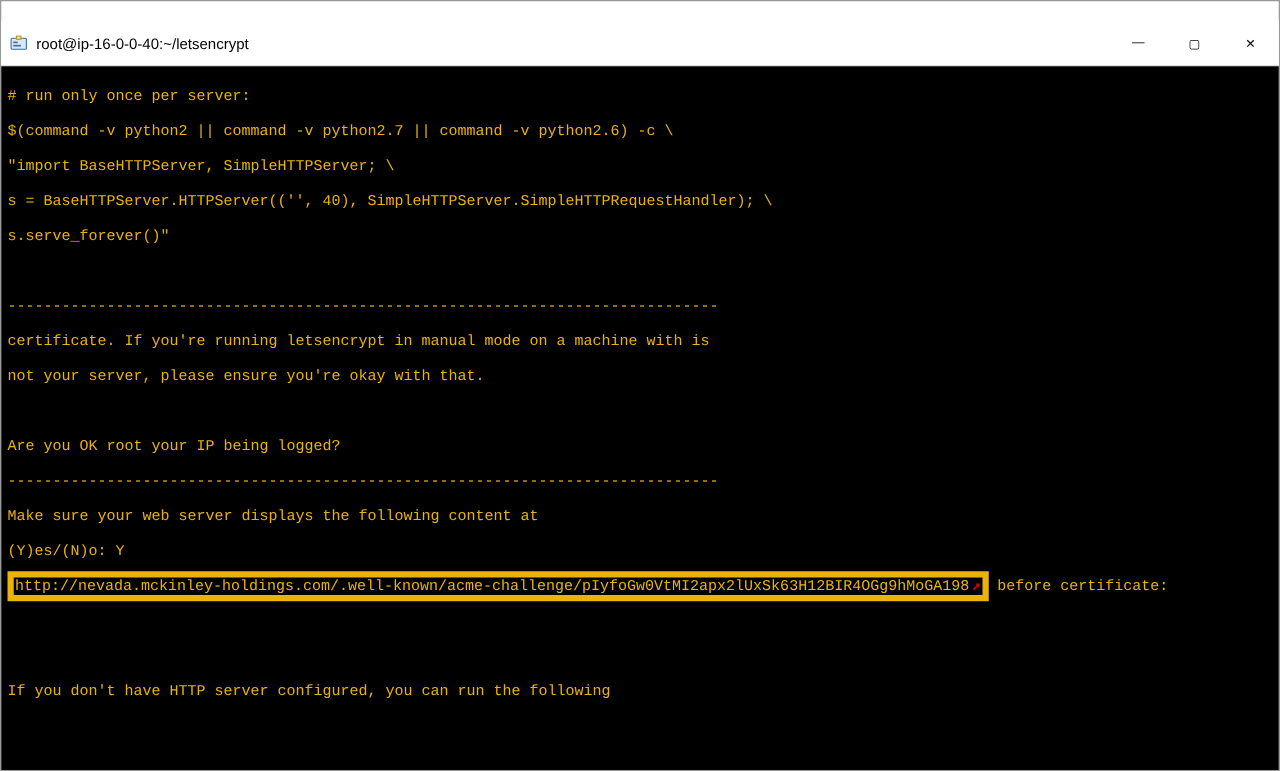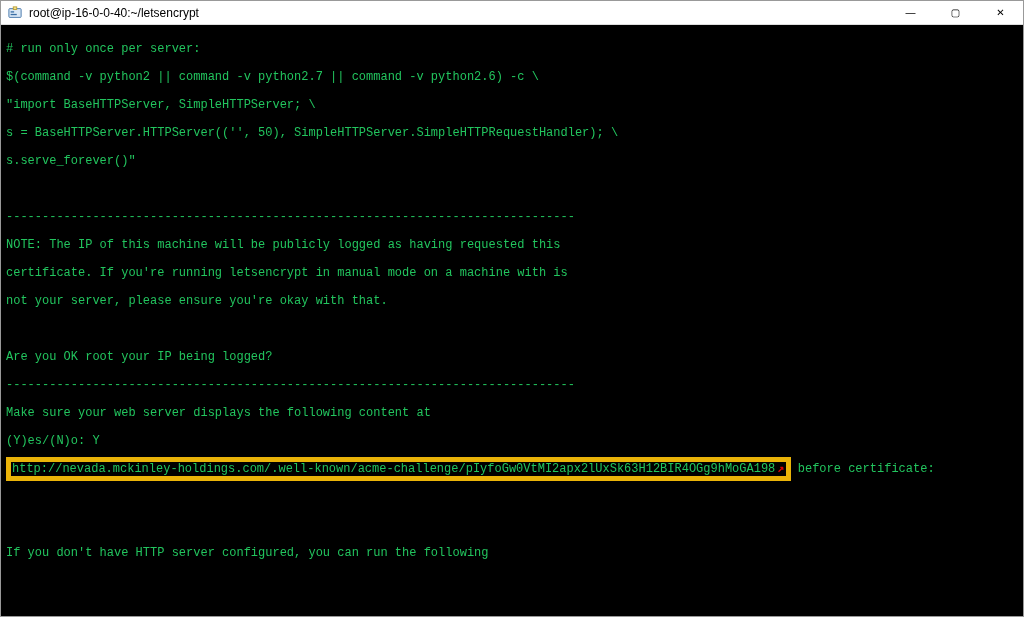--- a/index.html
+++ b/index.html
@@ -1,23 +1,23 @@
 <!DOCTYPE html>
 <html><head>
 <meta charset="utf-8">
 <style>
   * { margin: 0; padding: 0; box-sizing: border-box; }
   html, body { width: 1024px; height: 617px; overflow: hidden; font-family: "Segoe UI", Tahoma, sans-serif; background: #fff; }
   .window { width: 1024px; height: 617px; border: 1px solid #999; background: #fff; display: flex; flex-direction: column; }
-  .titlebar { height: 24px; background: #fff; display: flex; align-items: center; padding: 0 0 0 6px; border-bottom: 1px solid #ddd; }
+  .titlebar { height: 36px; background: #fff; display: flex; align-items: center; padding: 0 0 0 6px; border-bottom: 1px solid #ddd; margin-top: 16px; }
   .titlebar .app-icon { width: 16px; height: 16px; margin-right: 6px; display:inline-flex; align-items:center; justify-content:center; }
   .titlebar .title { font-size: 12px; color: #000; flex: 1; white-space: nowrap; overflow: hidden; }
   .win-controls { display:flex; height: 100%; }
   .win-btn { width: 45px; height: 100%; display:flex; align-items:center; justify-content:center; font-size: 10px; font-family: "Segoe UI Symbol", sans-serif; background:#fff; }
-  .terminal { flex:1; background:#000; color:#22c55e; font-family: "Courier New", monospace; font-size: 12px; line-height: 14px; padding: 3px 5px; overflow:hidden; white-space: pre; }
+  .terminal { flex:1; background:#000; color:#eab308; font-family: "Courier New", monospace; font-size: 12px; line-height: 14px; padding: 3px 5px; overflow:hidden; white-space: pre; }
   .terminal .line { display:block; }
   .hl-url { border: 5px solid #eab308; padding: 0 1px; }
   .arrow-after::after { content: "↗"; color:#d00; font-weight:bold; margin-left:2px; font-size:12px; }
 </style>
 </head>
 <body>
 
 <div class="window">
   <div class="titlebar">
     <span class="app-icon">
@@ -33,25 +33,24 @@
       <div class="win-btn">—</div>
       <div class="win-btn">▢</div>
       <div class="win-btn close">✕</div>
     </div>
   </div>
 
   <div class="terminal">
 <span class="line"># run only once per server:</span>
 <span class="line">$(command -v python2 || command -v python2.7 || command -v python2.6) -c \</span>
 <span class="line">"import BaseHTTPServer, SimpleHTTPServer; \</span>
-<span class="line">s = BaseHTTPServer.HTTPServer(('', 50), SimpleHTTPServer.SimpleHTTPRequestHandler); \</span>
+<span class="line">s = BaseHTTPServer.HTTPServer(('', 40), SimpleHTTPServer.SimpleHTTPRequestHandler); \</span>
 <span class="line">s.serve_forever()"</span>
 <span class="line"> </span>
 <span class="line">-------------------------------------------------------------------------------</span>
-<span class="line">NOTE: The IP of this machine will be publicly logged as having requested this</span>
 <span class="line">certificate. If you're running letsencrypt in manual mode on a machine with is</span>
 <span class="line">not your server, please ensure you're okay with that.</span>
 <span class="line"> </span>
 <span class="line">Are you OK root your IP being logged?</span>
 <span class="line">-------------------------------------------------------------------------------</span>
 <span class="line">Make sure your web server displays the following content at</span>
 <span class="line">(Y)es/(N)o: Y</span>
 <span class="line"><span class="hl-url arrow-after">http://nevada.mckinley-holdings.com/.well-known/acme-challenge/pIyfoGw0VtMI2apx2lUxSk63H12BIR4OGg9hMoGA198</span><span> before certificate:</span></span>
 <span class="line"> </span>
 <span class="line"> </span>

